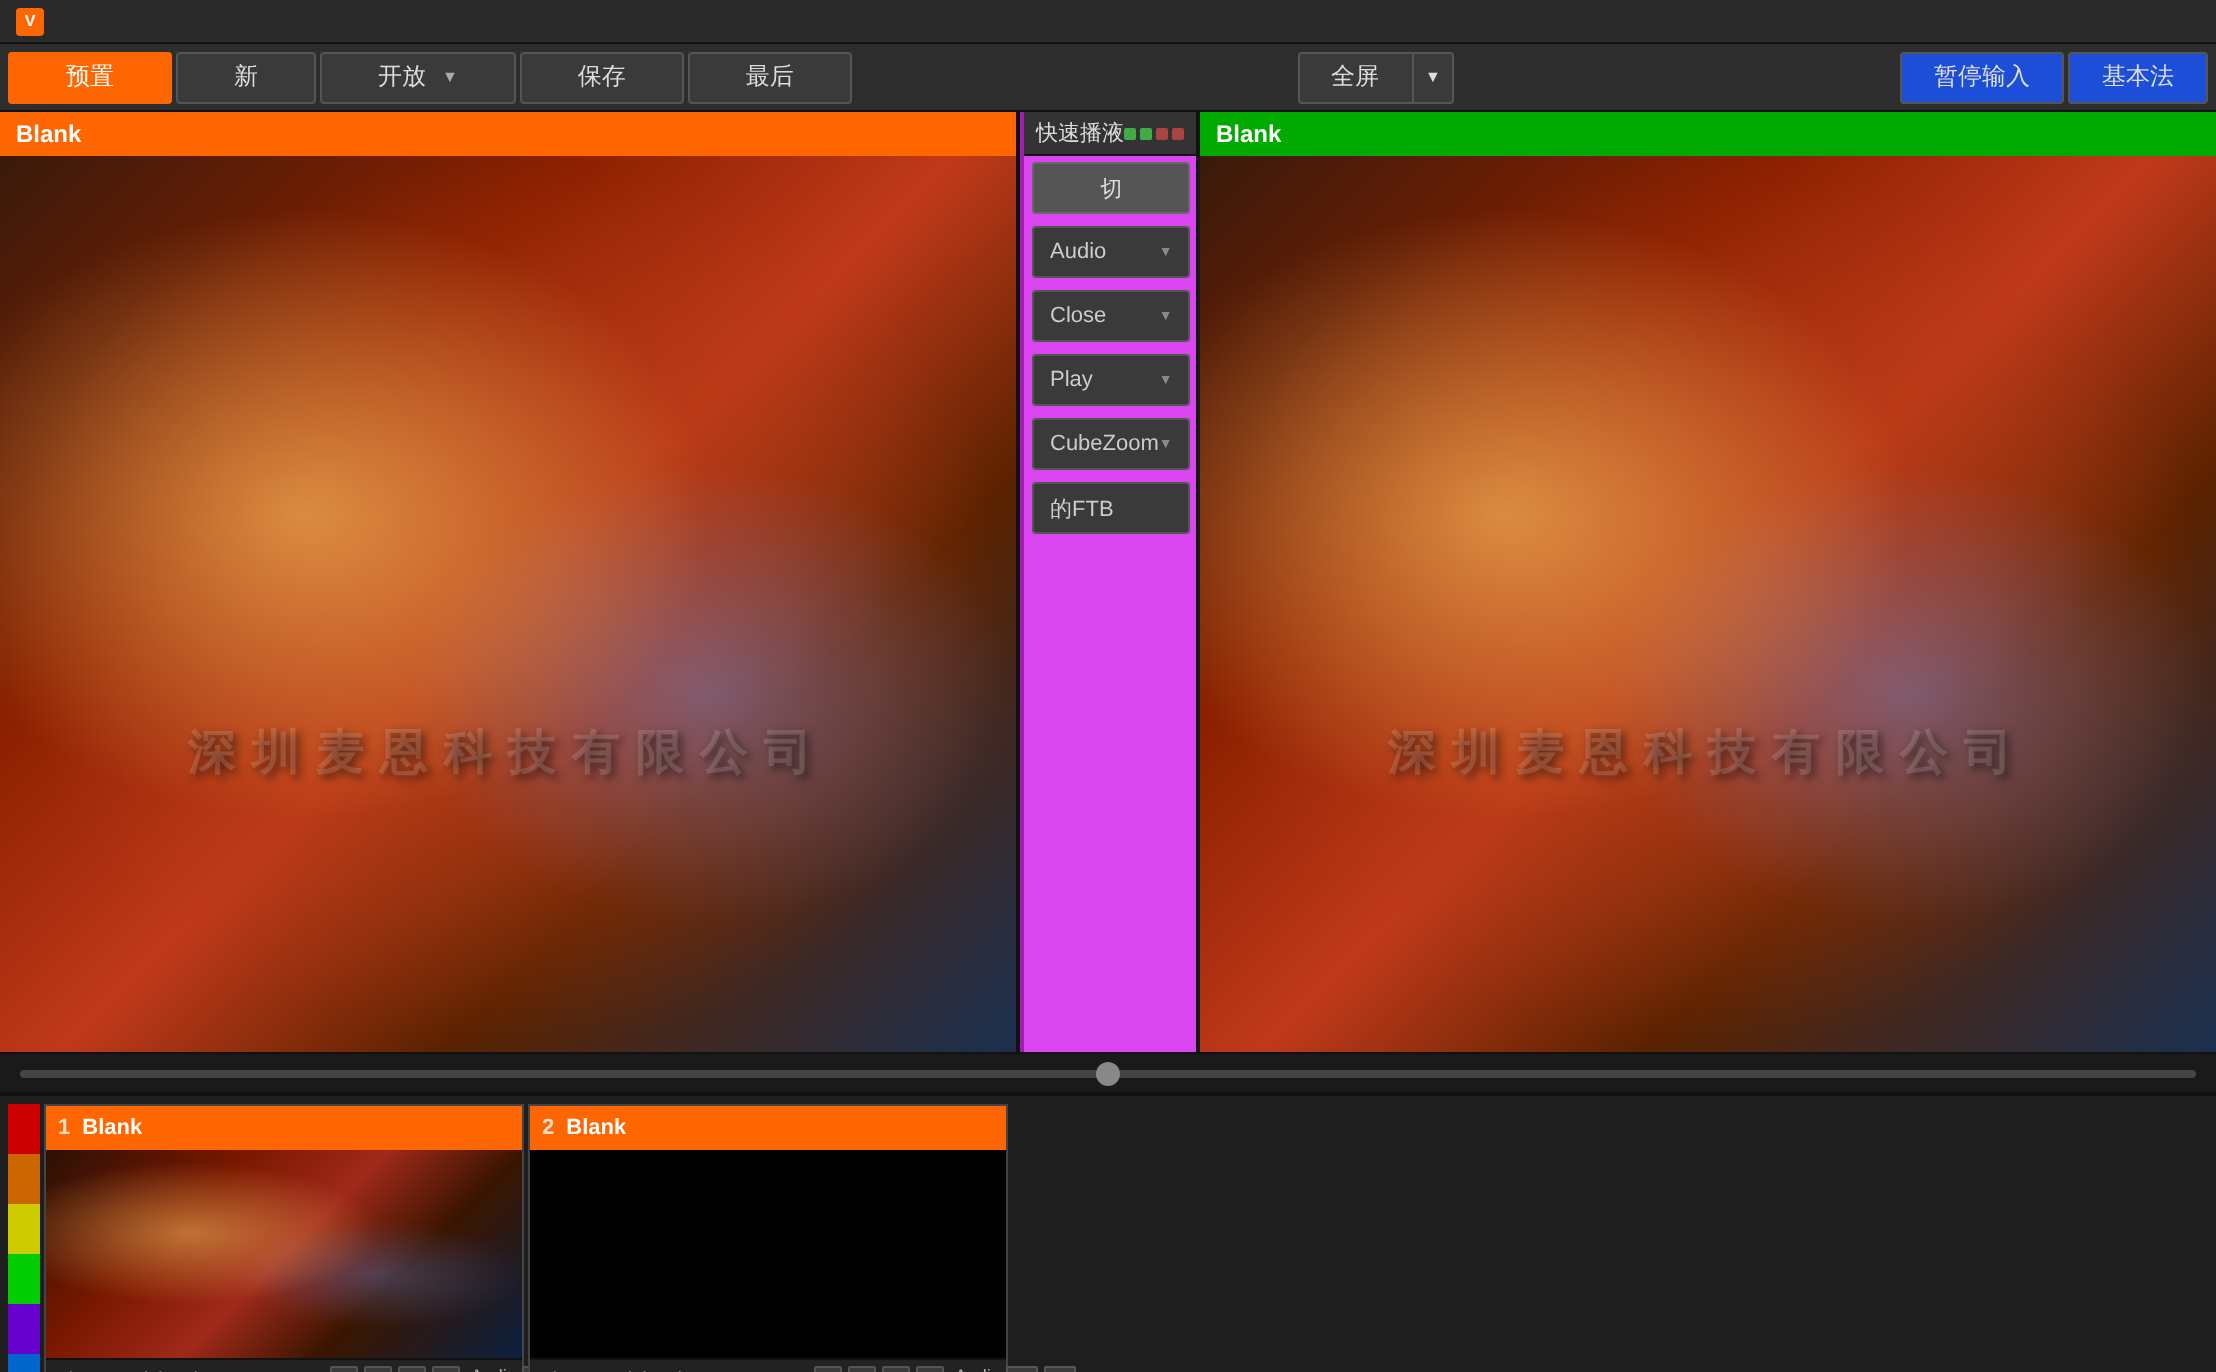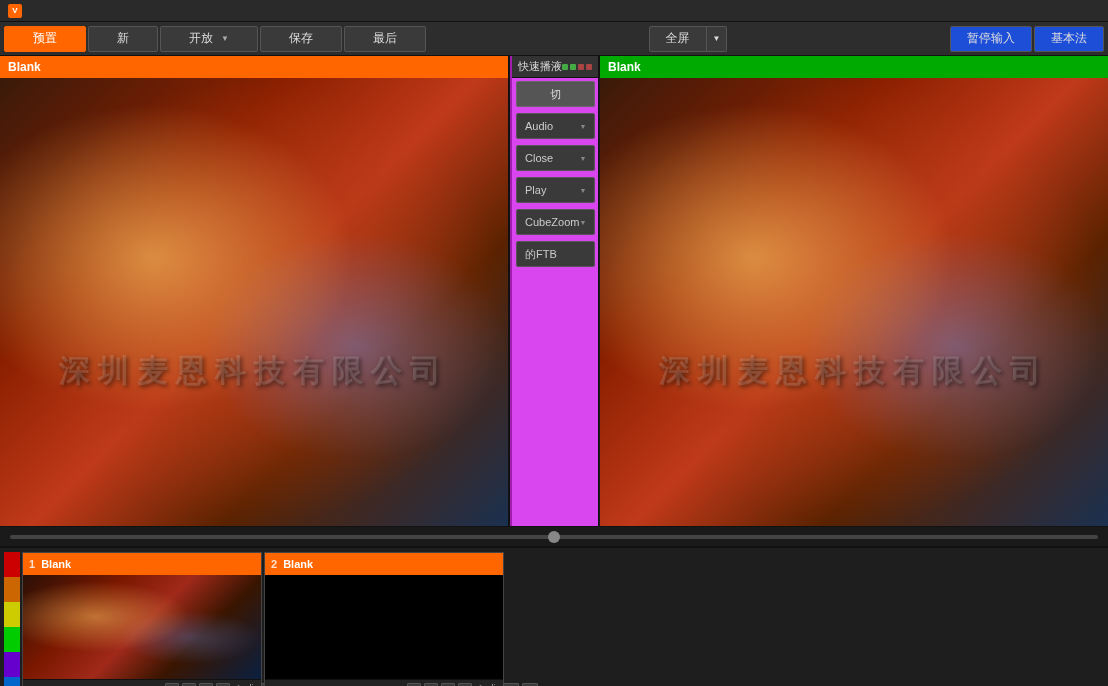--- a/index.html
+++ b/index.html
@@ -152,21 +152,21 @@
         radial-gradient(ellipse at 50% 50%, rgba(180,60,20,0.8) 10%, transparent 70%),
         linear-gradient(135deg, #3a1a0a 0%, #8b2000 30%, #c0391a 50%, #5a2200 70%, #1a3050 100%);
       position: relative;
     }
     .ironman-overlay-text {
       position: absolute;
       bottom: 30%;
       left: 50%;
       transform: translateX(-50%);
       color: rgba(255,255,255,0.15);
-      font-size: 31px;
+      font-size: 24px;
       font-weight: bold;
       white-space: nowrap;
       letter-spacing: 8px;
       text-shadow: 2px 2px 4px rgba(0,0,0,0.5);
       font-family: "Microsoft YaHei", Arial, sans-serif;
     }
 
     
     #transition-panel {
       width: 90px;

